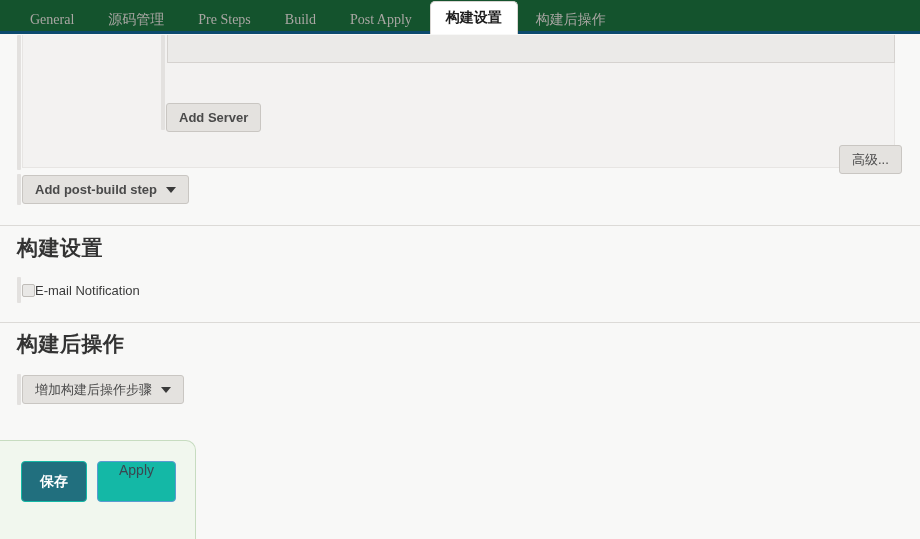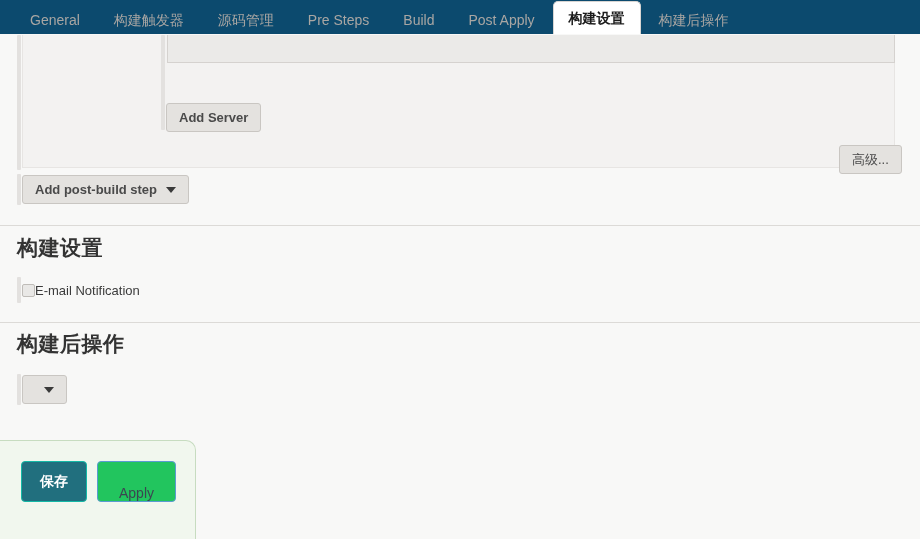--- a/index.html
+++ b/index.html
@@ -16,23 +16,24 @@
     overflow: hidden;
     position: relative;
   }
 
   
   .tabbar {
     position: absolute;
     left: 0; top: 0;
     width: 920px;
     height: 34px;
-    background: #0c4a6e;
+    background: #14532d;
     border-bottom: 3px solid #0c4a6e;
     box-sizing: border-box;
+    font-family: Liberation Serif, serif;
   }
   .tabbar-inner {
     display: flex;
     align-items: flex-end;
     height: 34px;
     padding-left: 14px;
   }
   .tab {
     height: 30px;
     line-height: 30px;
@@ -242,39 +243,38 @@
     display: flex;
     align-items: center;
     justify-content: center;
     cursor: pointer;
     box-sizing: border-box;
   }
   .btn-apply {
     position: absolute;
     left: 99px; top: 20px;
     width: 79px; height: 41px;
-    background: #22c55e;
+    background: #14b8a6;
     border: 1px solid #5b9bd1;
     border-radius: 4px;
     color: #3b4651;
     font-size: 14px;
     display: flex;
-    align-items: flex-end;
+    align-items: flex-start;
     justify-content: center;
     cursor: pointer;
     box-sizing: border-box;
   }
 </style>
 </head>
 <body>
 
 <div class="tabbar">
   <div class="tabbar-inner">
     <div class="tab">General</div>
-    <div class="tab">构建触发器</div>
     <div class="tab">源码管理</div>
     <div class="tab">Pre Steps</div>
     <div class="tab">Build</div>
     <div class="tab">Post Apply</div>
     <div class="tab active">构建设置</div>
     <div class="tab">构建后操作</div>
   </div>
 </div>
 
 <div class="top-region">
@@ -307,20 +307,21 @@
   <div class="cbox"></div>
   <div class="cbox-label">E-mail Notification</div>
 </div>
 
 <div class="divider divider-2"></div>
 
 <div class="section-heading heading-post-build">构建后操作</div>
 
 <div class="vmark-abs vmark-postbuild-cn"></div>
 <div class="btn btn-add-postbuild-step-cn">
+  <span>增加构建后操作步骤</span>
   <span class="caret"></span>
 </div>
 
 <div class="savebar">
   <div class="savebar-inner">
     <div class="btn-save">
       <span>保存</span>
     </div>
     <div class="btn-apply">
       <span>Apply</span>

